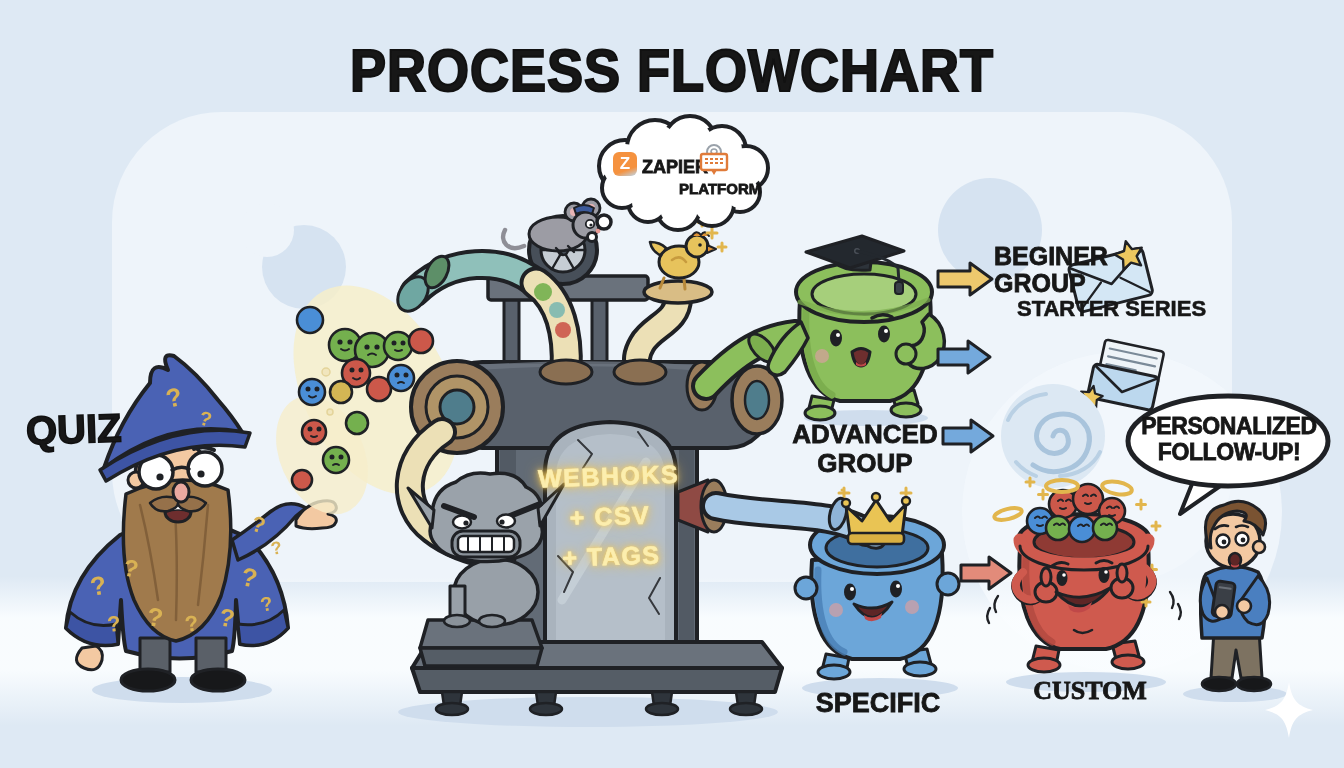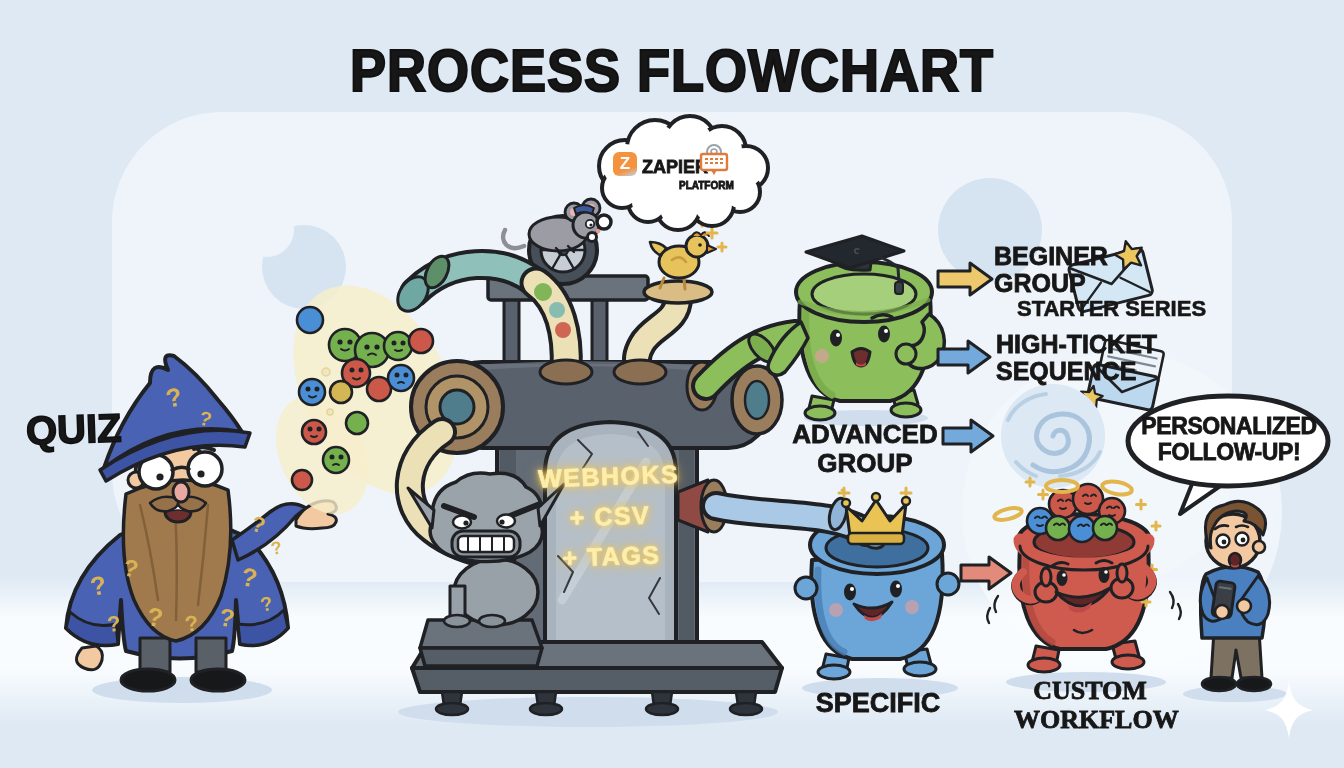--- a/index.html
+++ b/index.html
@@ -14,21 +14,21 @@
   #bgc3{left:962px;top:352px;width:320px;height:320px;background:#f3f8fc;opacity:.8;}
   #floor{left:0;top:576px;width:1344px;height:150px;
          background:linear-gradient(180deg,rgba(250,253,255,0) 0%,rgba(250,253,255,.95) 28%,rgba(250,253,255,.95) 62%,rgba(222,233,244,0) 100%);}
   #art{position:absolute;left:0;top:0;width:1344px;height:768px;z-index:5;}
   .lbl{position:absolute;z-index:8;color:#171717;font-weight:bold;line-height:1.06;
        -webkit-text-stroke:0.8px #171717;letter-spacing:0px;white-space:nowrap;}
   #title{left:0;top:42px;width:1344px;text-align:center;font-size:54px;
          -webkit-text-stroke:2px #111;letter-spacing:1px;transform:scaleY(1.1);}
   #quiz{left:26px;top:408px;font-size:40px;-webkit-text-stroke:1.6px #111;transform:rotate(-2deg);}
   #zapier-word{left:642px;top:158px;font-size:18px;}
-  #platform-word{left:672px;top:181px;font-size:10px;padding-left:7px;}
+  #platform-word{left:672px;top:181px;font-size:15px;padding-left:7px;}
   #zlogo{position:absolute;left:613px;top:152px;width:24px;height:24px;z-index:8;border-radius:6px;
          background:linear-gradient(160deg,#f5923f 70%,#bcd8ee 100%);color:#fff;font-weight:bold;
          font-size:17px;text-align:center;line-height:24px;}
   #plogo{position:absolute;left:699px;top:144px;width:30px;height:32px;z-index:8;}
   .two{text-align:center;line-height:1.12;}
   #adv{left:790px;top:420px;width:150px;font-size:26px;}
   #beg{left:994px;top:243px;font-size:25px;text-align:left;}
   #beg-sub{left:1017px;top:297px;font-size:22px;-webkit-text-stroke:0.6px #171717;}
   #hit{left:996px;top:331px;font-size:25px;text-align:left;}
   #spec{left:802px;top:688px;width:152px;font-size:27px;}
@@ -559,32 +559,27 @@
     <div>ADVANCED</div>
     <div>GROUP</div>
   </div>
 
   <div class="lbl" id="beg">
     <div>BEGINER</div>
     <div>GROUP</div>
   </div>
   <div class="lbl" id="beg-sub">STARTER SERIES</div>
 
-  <div class="lbl" id="hit">
-    <div>HIGH-TICKET</div>
-    <div>SEQUENCE</div>
-  </div>
 
   <div class="lbl two" id="spec">
     <div>SPECIFIC</div>
   </div>
 
   <div class="lbl two" id="cust">
     <div>CUSTOM</div>
-    <div>WORKFLOW</div>
   </div>
 
   <div class="lbl two" id="speech">
     <div>PERSONALIZED</div>
     <div>FOLLOW-UP!</div>
   </div>
 
 </div>
 
 </body></html>

